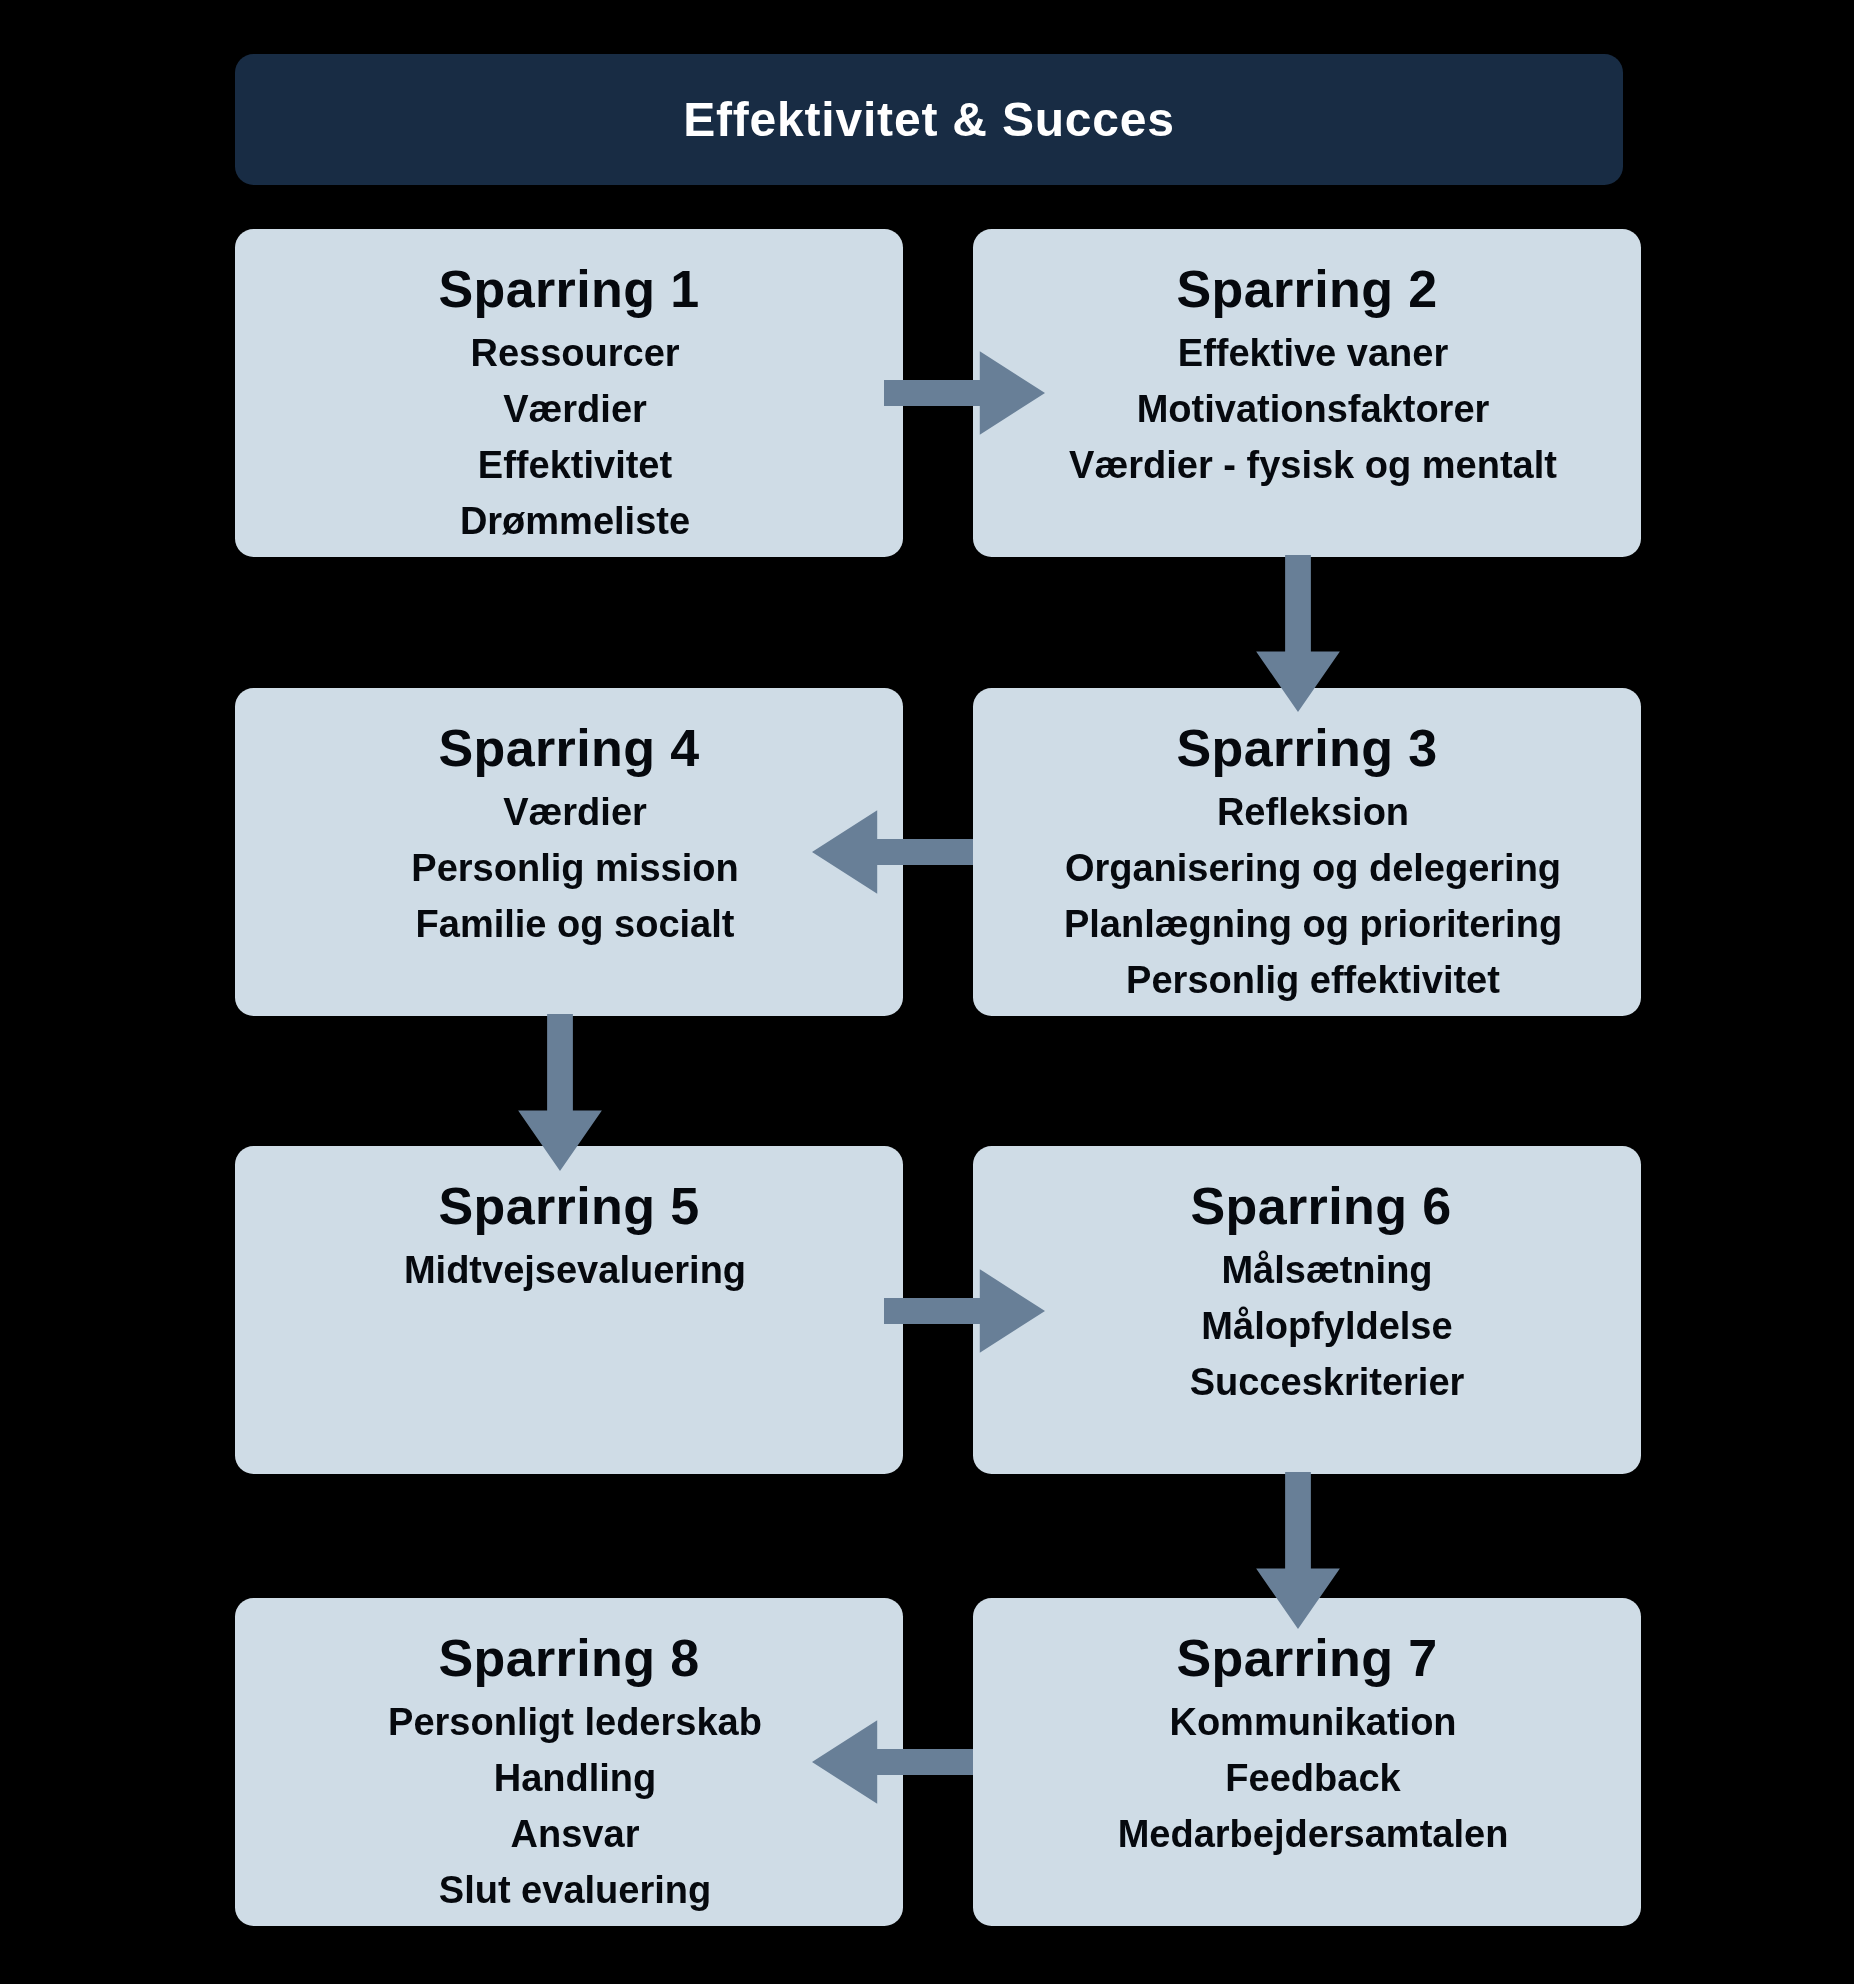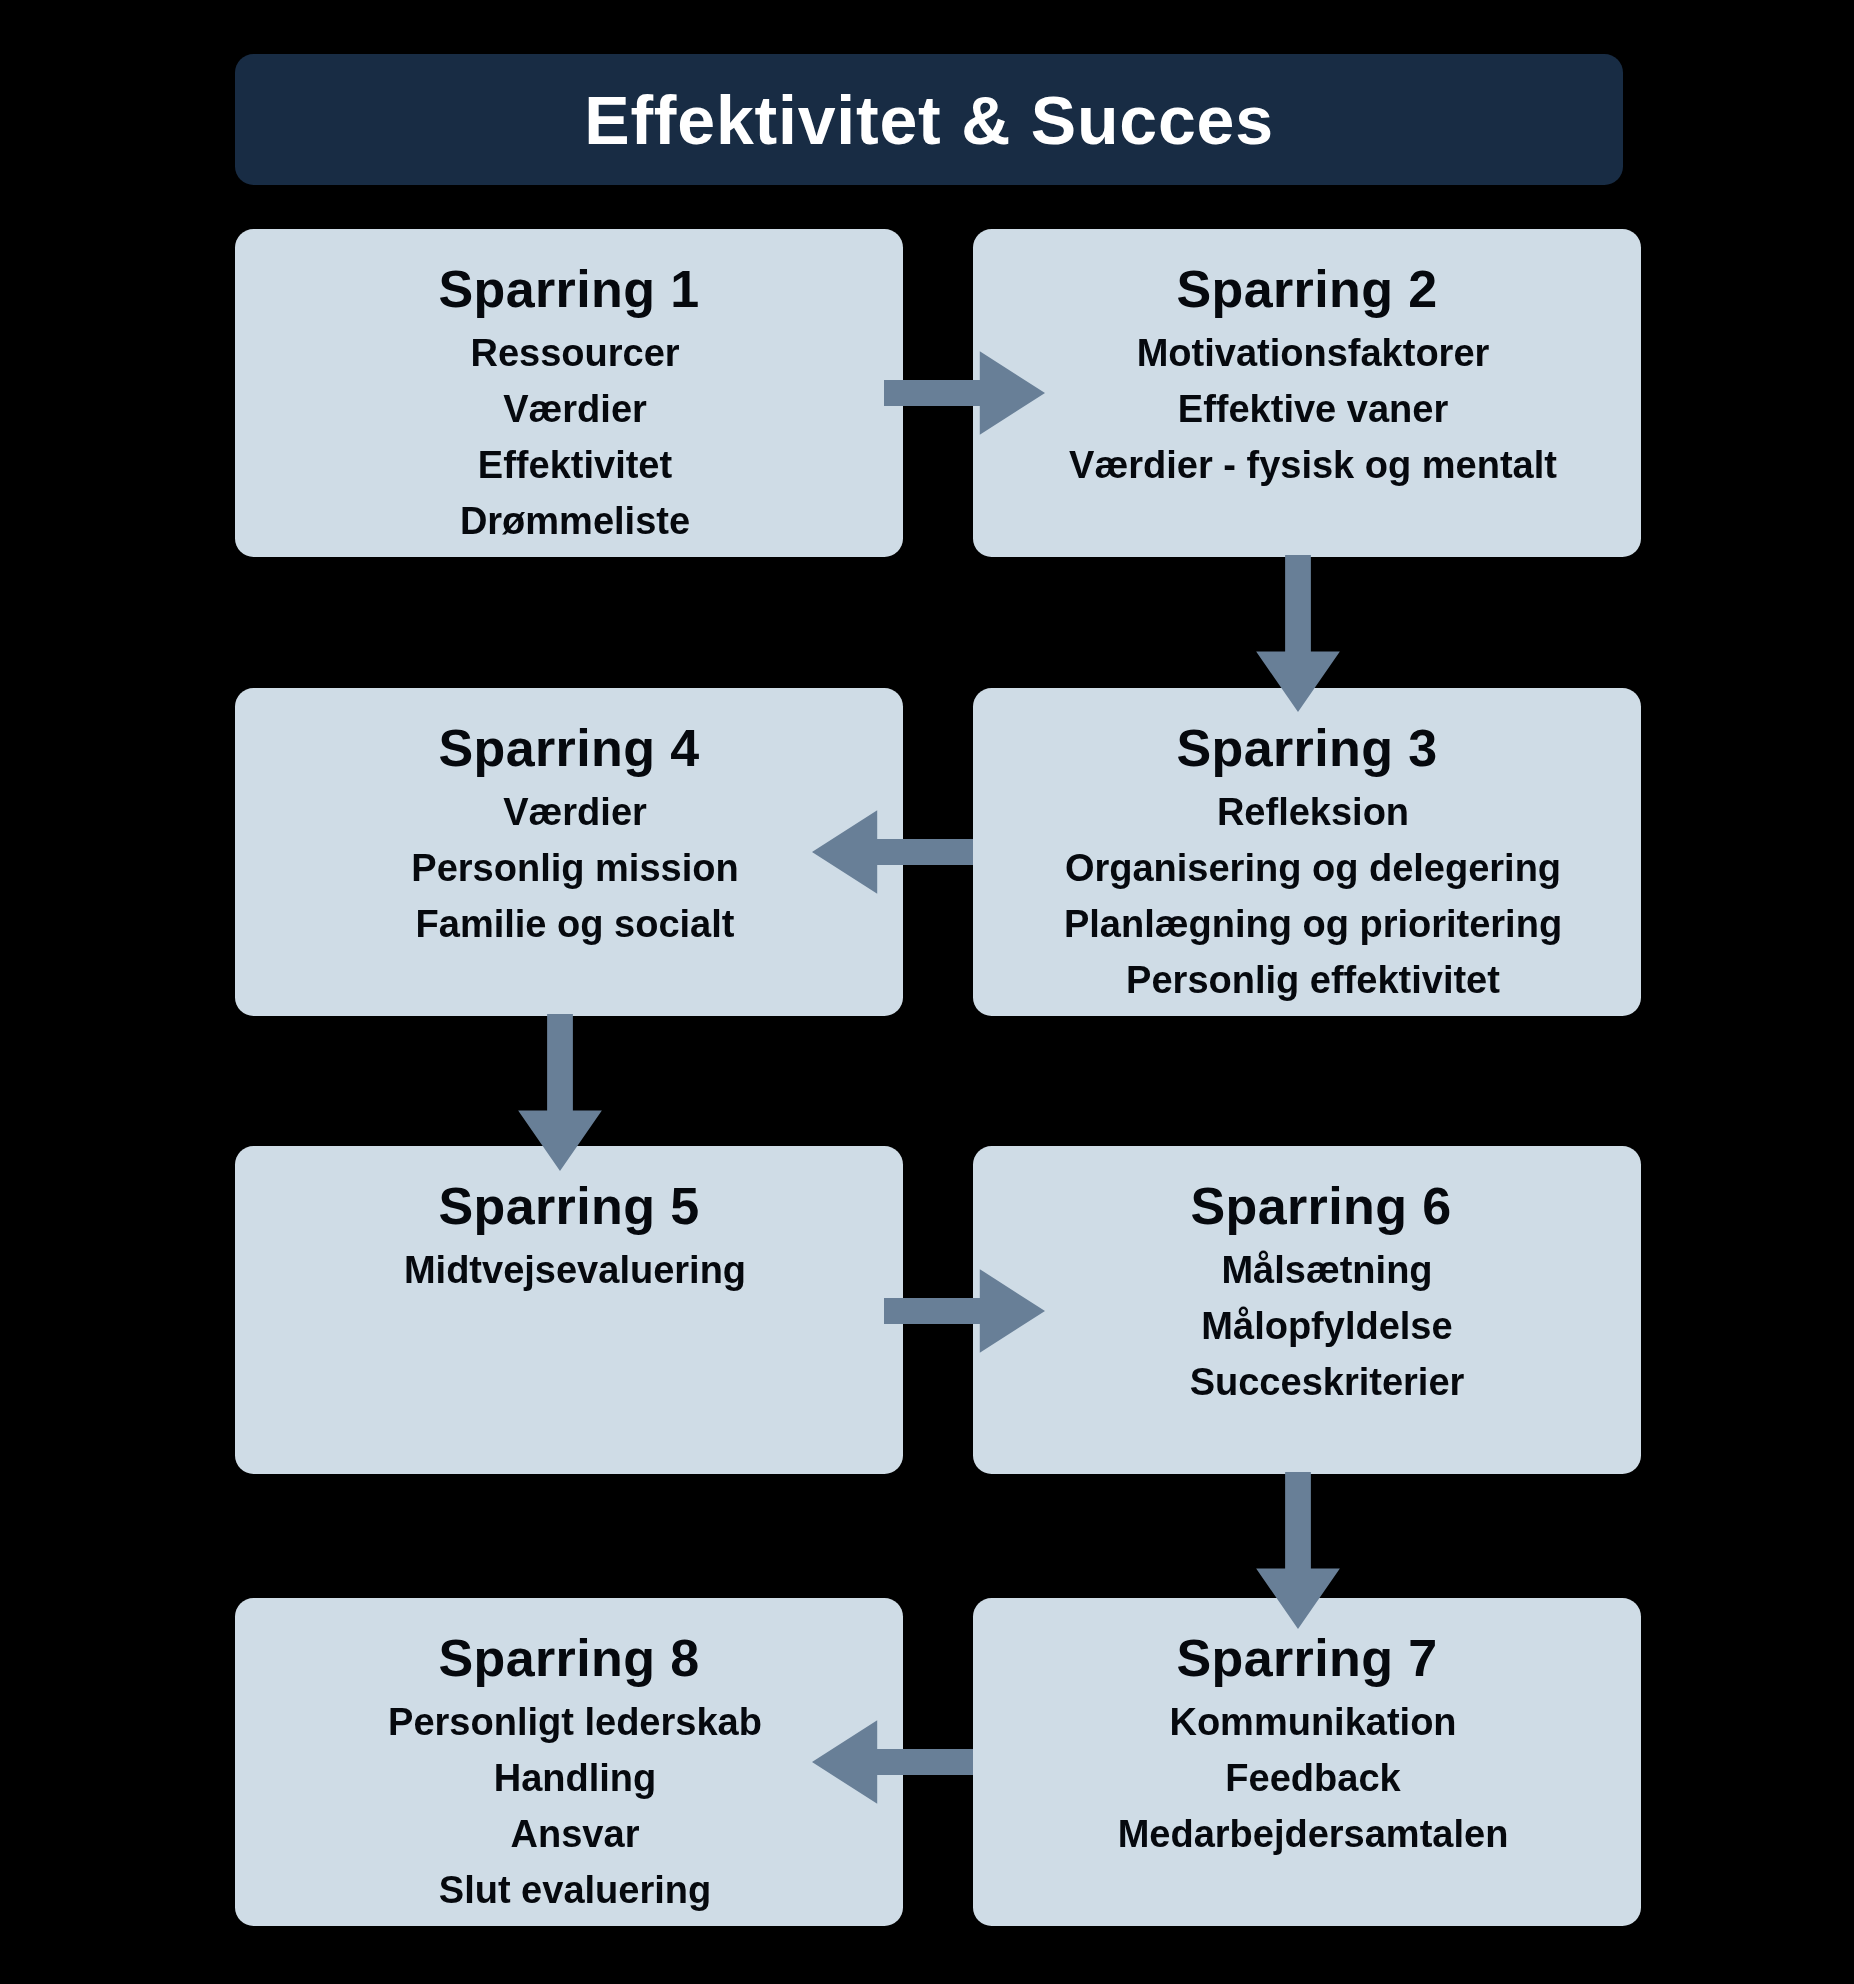--- a/index.html
+++ b/index.html
@@ -14,21 +14,21 @@
   #canvas{
     position:relative;width:1854px;height:1985px;background:var(--bg);
     font-family:"Liberation Sans",sans-serif;overflow:hidden;
   }
   .title-bar{
     position:absolute;left:235px;top:54px;width:1388px;height:131px;
     background:var(--banner);border-radius:18.6px;
     display:flex;align-items:center;justify-content:center;z-index:1;
   }
   .title-bar span{
-    color:var(--title-text);font-size:68px;font-weight:700;letter-spacing:0.8px;
+    color:var(--title-text);font-size:48px;font-weight:700;letter-spacing:0.8px;
   }
   .box{
     position:absolute;width:668px;height:328px;background:var(--box);
     border-radius:18.6px;text-align:center;padding-top:28px;box-sizing:border-box;z-index:1;
   }
   .box h2{
     margin:0;font-size:52px;line-height:65px;font-weight:700;color:var(--box-text);
     letter-spacing:0.4px;
   }
   .box .items{margin-top:3.2px;}
@@ -49,22 +49,22 @@
     <div class="items">
         <div class="line">Ressourcer</div>
         <div class="line">Værdier</div>
         <div class="line">Effektivitet</div>
         <div class="line">Drømmeliste</div>
       </div>
   </div>
     <div class="box" style="left: 973px; top: 229px;">
     <h2>Sparring 2</h2>
     <div class="items">
+        <div class="line">Effektive vaner</div>
         <div class="line">Motivationsfaktorer</div>
-        <div class="line">Effektive vaner</div>
         <div class="line">Værdier - fysisk og mentalt</div>
       </div>
   </div>
     <div class="box" style="left: 235px; top: 688px;">
     <h2>Sparring 4</h2>
     <div class="items">
         <div class="line">Værdier</div>
         <div class="line">Personlig mission</div>
         <div class="line">Familie og socialt</div>
       </div>

